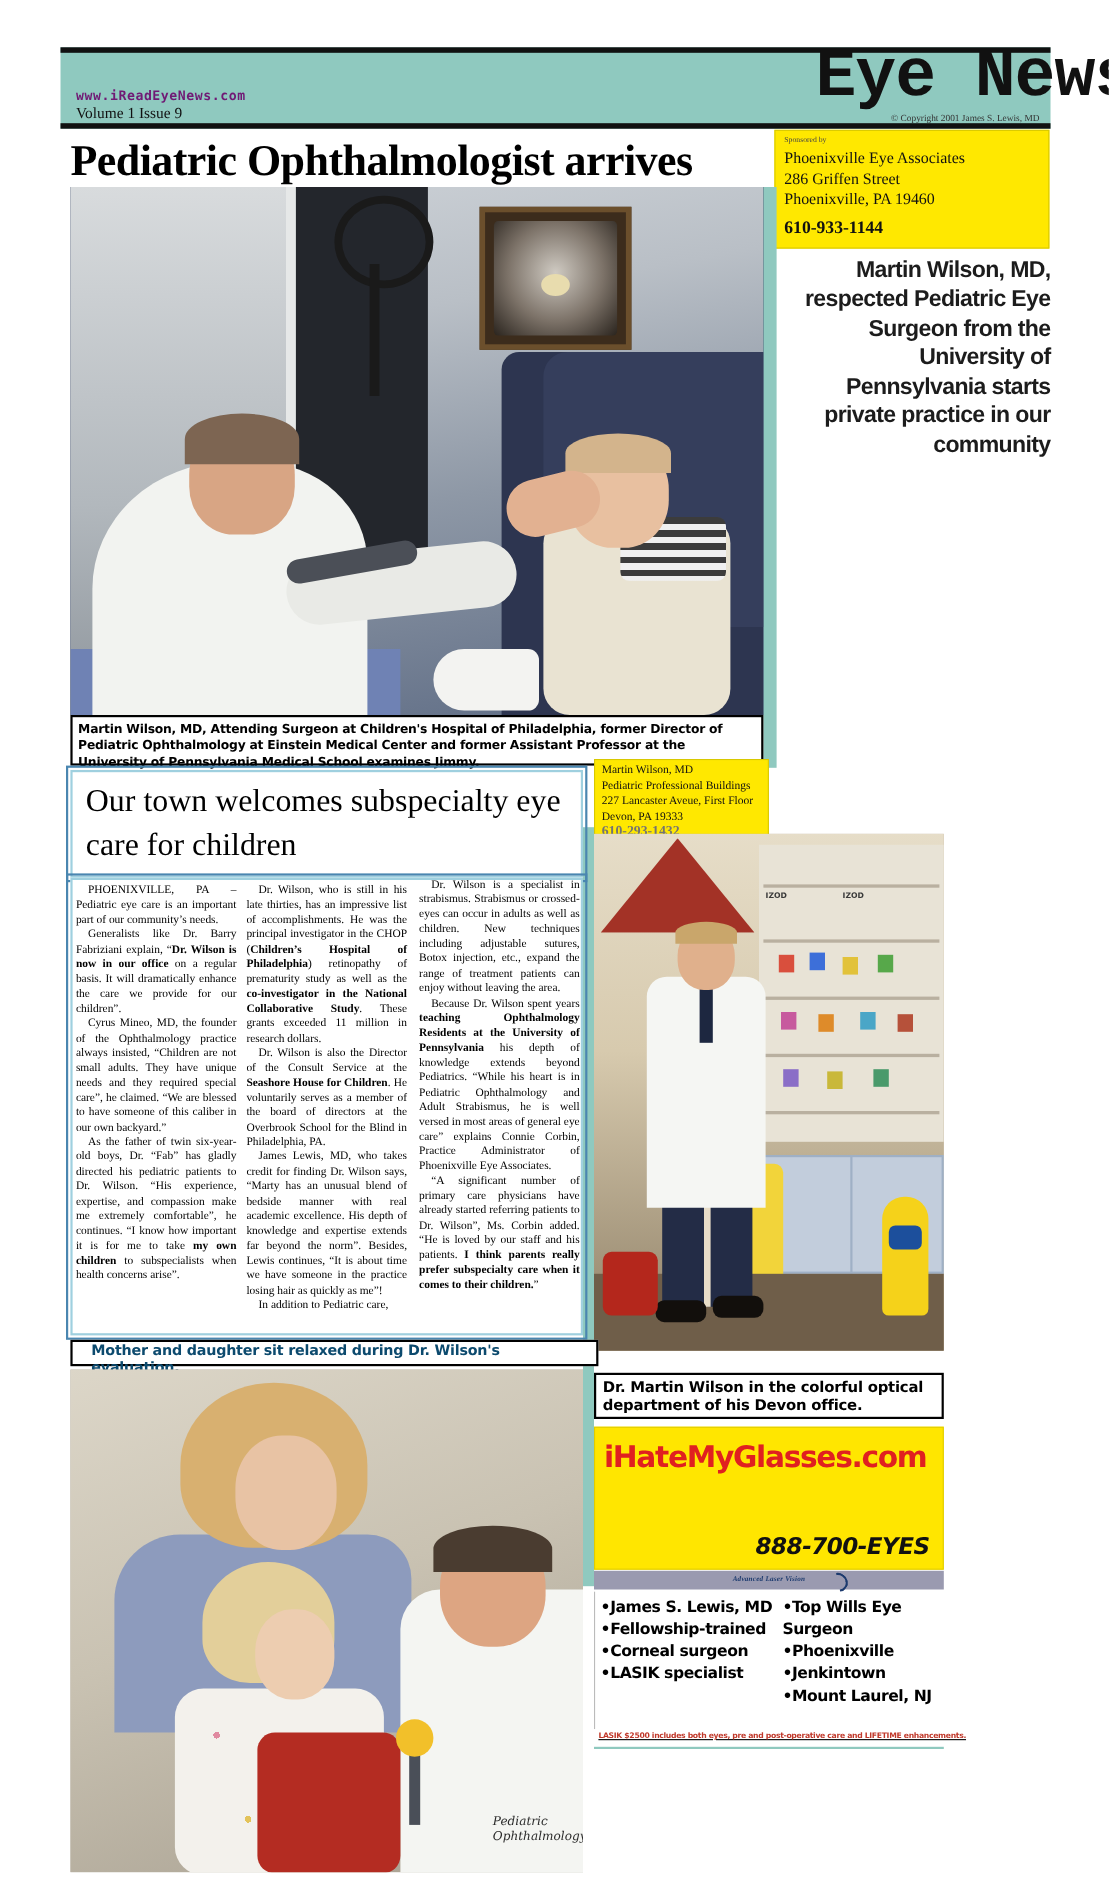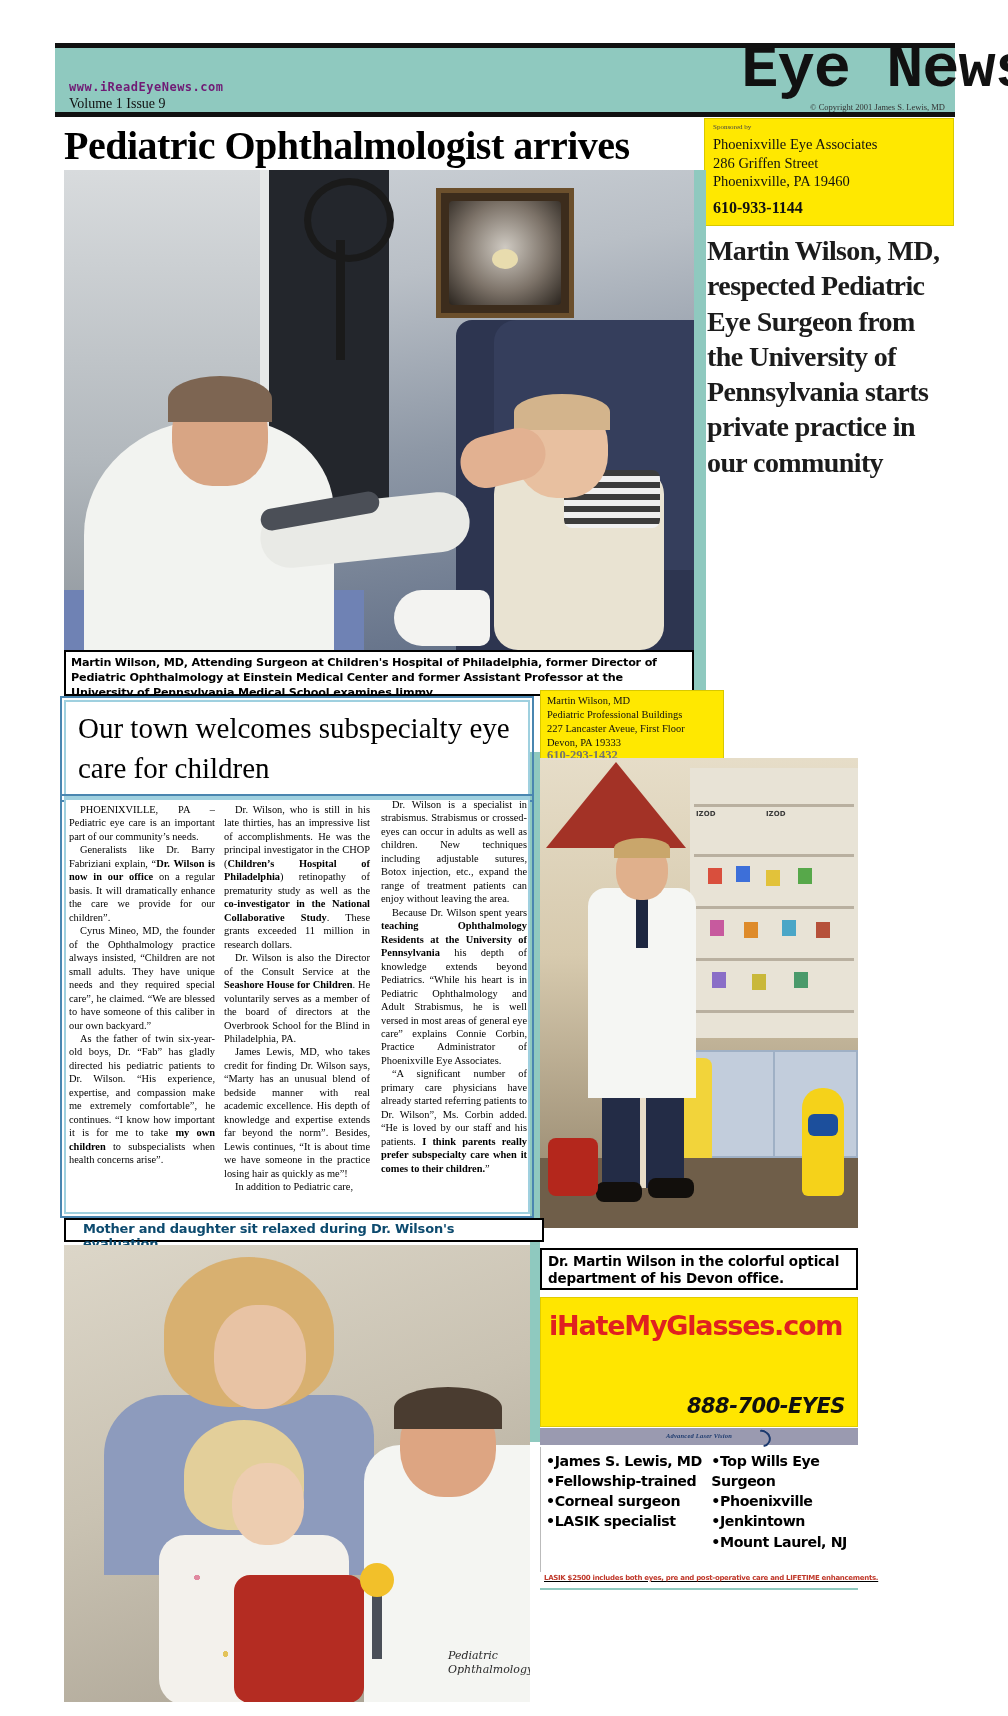--- a/index.html
+++ b/index.html
@@ -19,21 +19,21 @@
   
   .main-headline{position:absolute;left:64px;top:126px;width:630px;font-family:"Liberation Serif",serif;font-weight:700;font-size:40px;color:#000;line-height:1;letter-spacing:-0.5px;}
 
   
   .sponsor-box{position:absolute;left:704px;top:118px;width:248px;height:106px;background:#ffe800;border:1px solid #d8c800;}
   .sponsor-by{position:absolute;left:8px;top:4px;font-size:7px;color:#444;font-family:"Liberation Serif",serif;}
   .sponsor-lines{position:absolute;left:8px;top:16px;font-size:14.5px;line-height:1.28;color:#111;font-family:"Liberation Serif",serif;}
   .sponsor-phone{position:absolute;left:8px;bottom:8px;font-size:16px;font-weight:700;color:#111;font-family:"Liberation Serif",serif;}
 
   
-  .deck{position:absolute;left:707px;top:233px;width:248px;font-family:Liberation Serif, serif;font-weight:700;font-size:28px;line-height:1.26;color:#1c1c1c;letter-spacing:-0.6px;}
+  .deck{position:absolute;left:707px;top:233px;width:248px;font-family:Liberation Sans, sans-serif;font-weight:700;font-size:21px;line-height:1.26;color:#1c1c1c;letter-spacing:-0.6px;text-align:right;}
 
   
   .teal-strip{position:absolute;left:692px;top:170px;width:14px;height:528px;background:#8fc9bf;}
   .teal-strip2{position:absolute;left:530px;top:752px;width:10px;height:690px;background:#8fc9bf;}
 
   
   .hero{position:absolute;left:64px;top:170px;width:630px;height:480px;overflow:hidden;background:#2e3b5c;}
   .hero .wall{position:absolute;left:0;top:0;width:630px;height:480px;
      background:linear-gradient(170deg,#cfd4d9 0%,#b9bfc6 28%,#8e98a6 58%,#5d6b84 100%);}
   .hero .wallL{position:absolute;left:0;top:0;width:205px;height:480px;background:linear-gradient(180deg,#d8dbdd,#b2b8bd 60%,#8e959c);}
@@ -61,21 +61,21 @@
 
   
   .hero-cap{position:absolute;left:64px;top:650px;width:630px;height:46px;background:#ffffff;border:2px solid #000;box-sizing:border-box;}
   .hero-cap p{margin:0;padding:3px 5px 0 5px;font-family:"DejaVu Sans",sans-serif;font-weight:700;font-size:11.2px;line-height:1.35;color:#000;letter-spacing:-0.2px;}
 
   
   .subhead-box{position:absolute;left:64px;top:700px;width:466px;height:98px;background:#fff;border:2px solid #9fd0df;outline:2px solid #4a86b0;outline-offset:2px;box-sizing:border-box;}
   .subhead{position:absolute;left:12px;top:6px;width:440px;font-family:"Liberation Serif",serif;font-size:29px;line-height:1.38;color:#000;}
 
   
-  .yellow2{position:absolute;left:540px;top:690px;width:184px;height:80px;background:#ffe800;border:1px solid #d8c800;box-sizing:border-box;}
+  .yellow2{position:absolute;left:540px;top:690px;width:159px;height:80px;background:#ffe800;border:1px solid #d8c800;box-sizing:border-box;}
   .yellow2 .lines{position:absolute;left:6px;top:3px;font-size:10.5px;line-height:1.32;color:#111;font-family:"Liberation Serif",serif;}
   .yellow2 .ph{position:absolute;left:6px;bottom:6px;font-size:12.5px;font-weight:700;color:#737373;font-family:"Liberation Serif",serif;}
 
   
   .article-box{position:absolute;left:64px;top:798px;width:466px;height:416px;background:#fff;border:2px solid #9fd0df;outline:2px solid #4a86b0;outline-offset:2px;box-sizing:border-box;}
   .cols{position:absolute;left:69px;top:803px;width:458px;height:408px;display:flex;gap:9px;}
   .col{width:146px;font-family:"Liberation Serif",serif;font-size:10.4px;line-height:1.295;color:#000;text-align:justify;}
   .col p{margin:0 0 0 0;text-indent:11px;}
   .col b{font-weight:700;}
 

